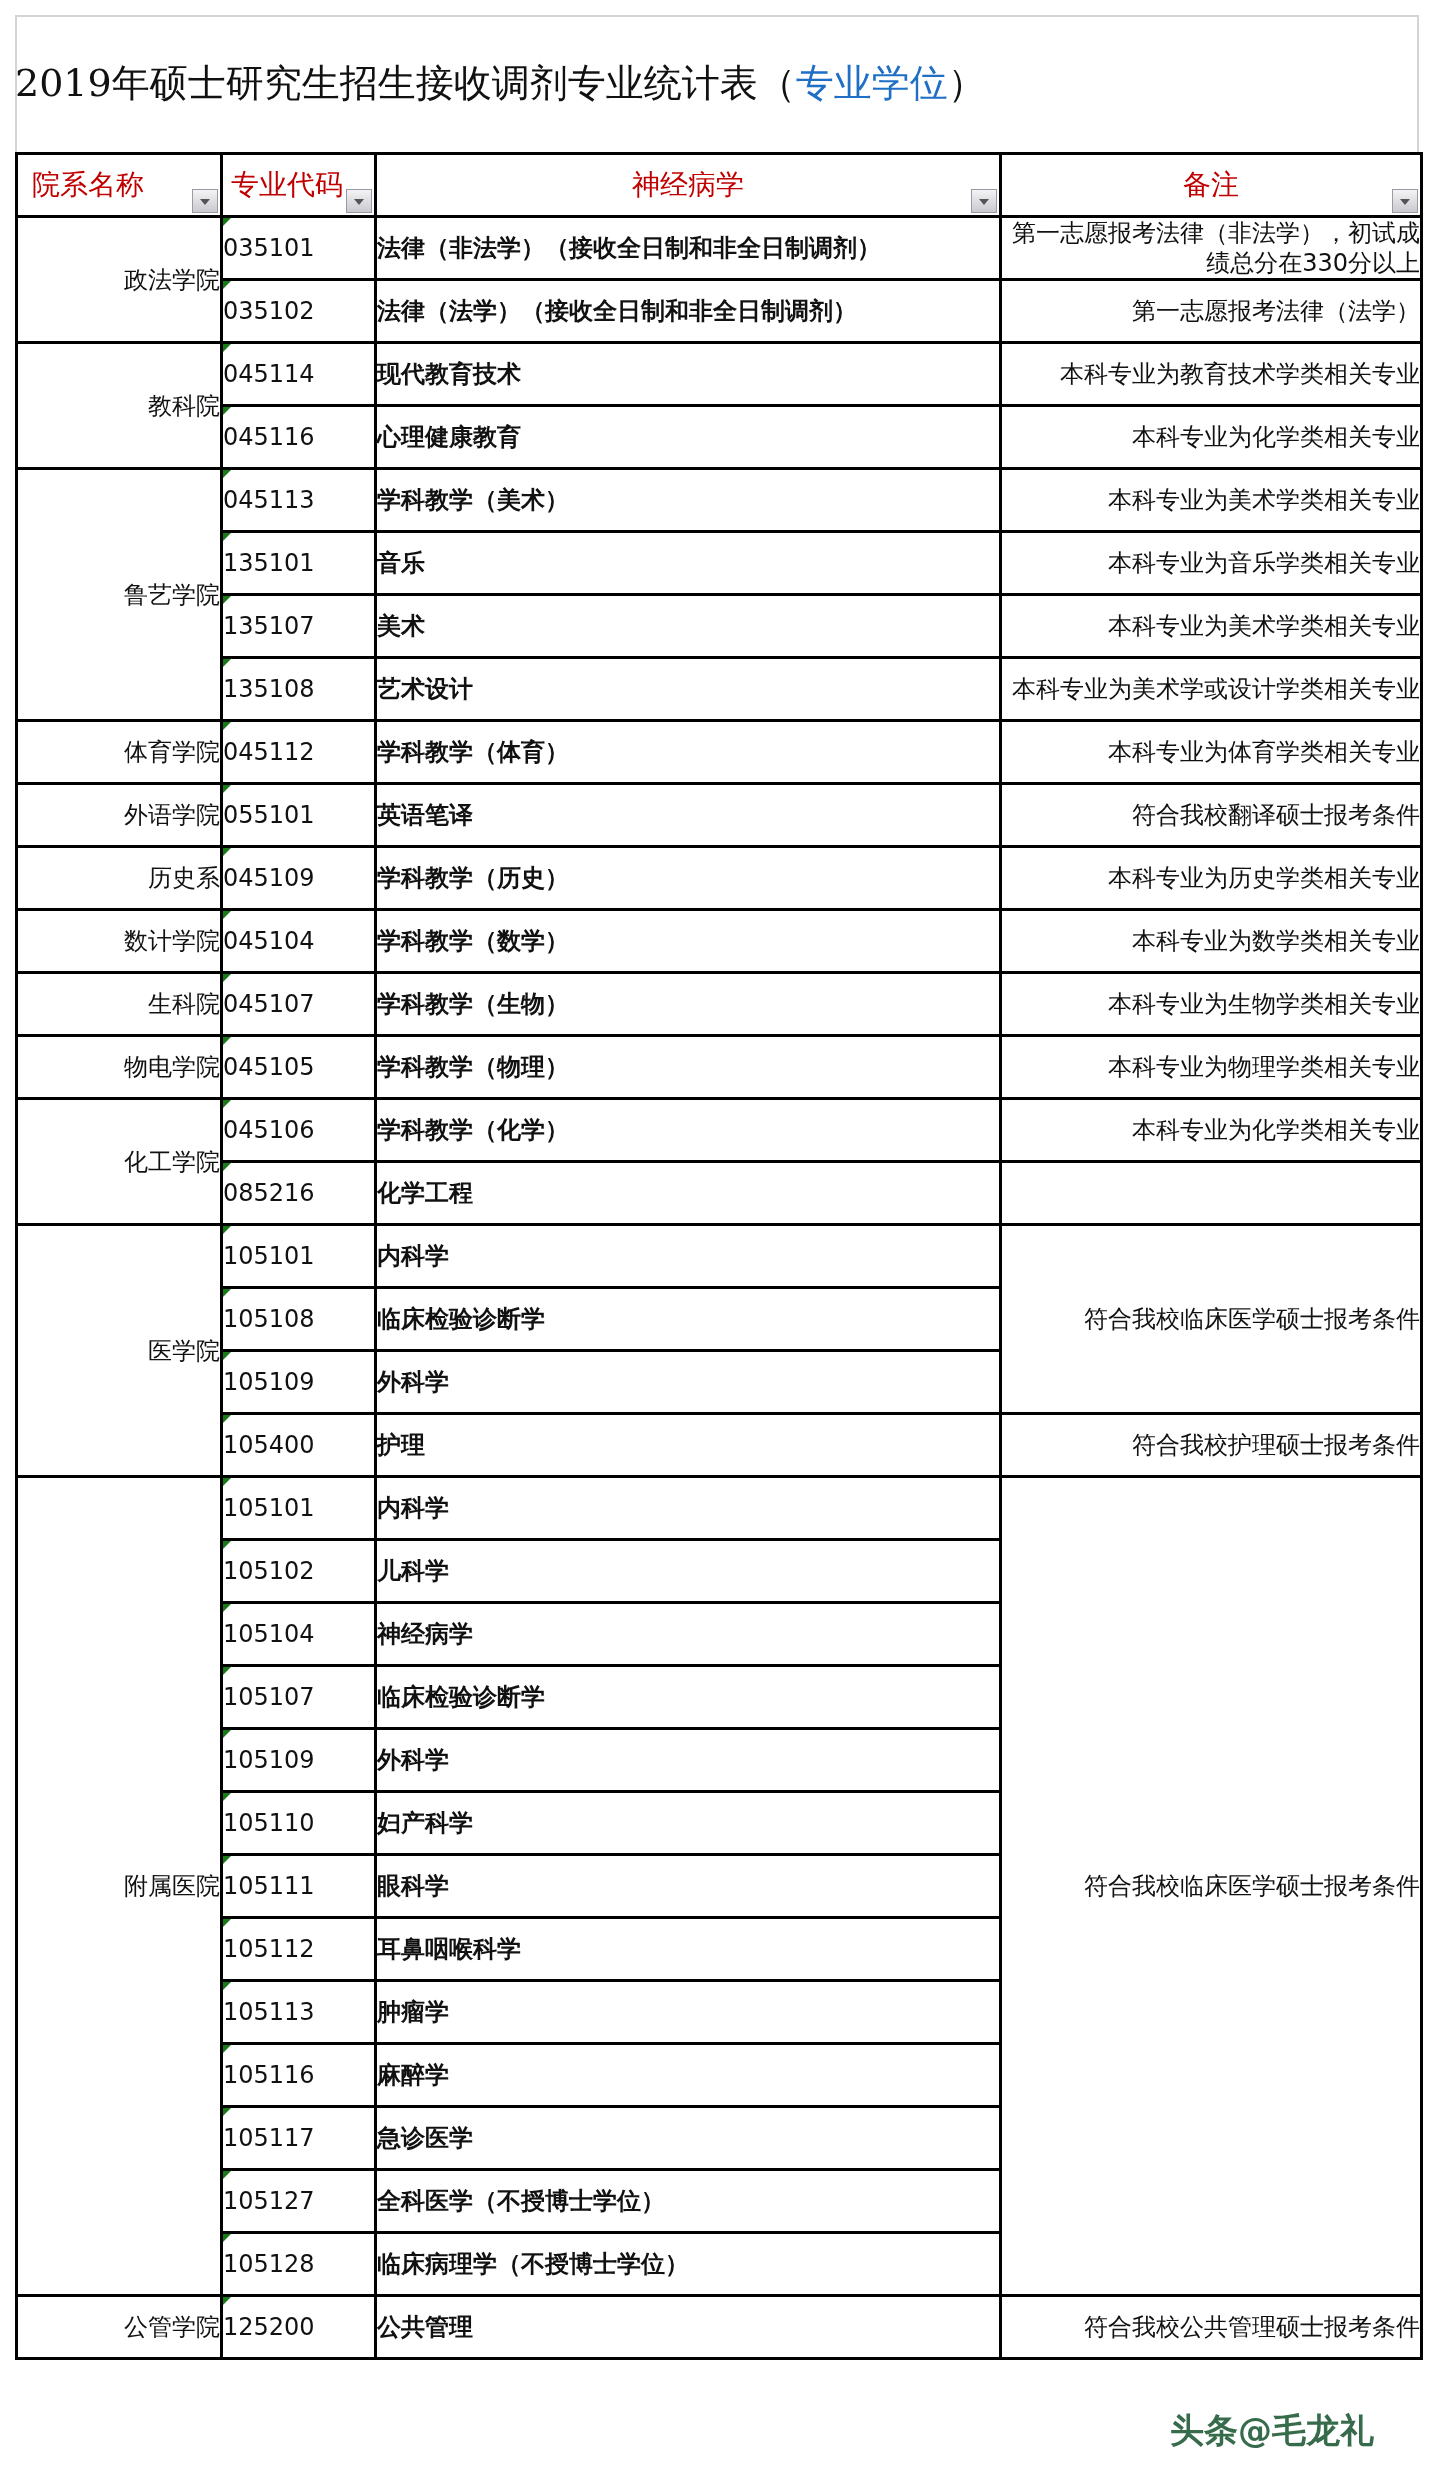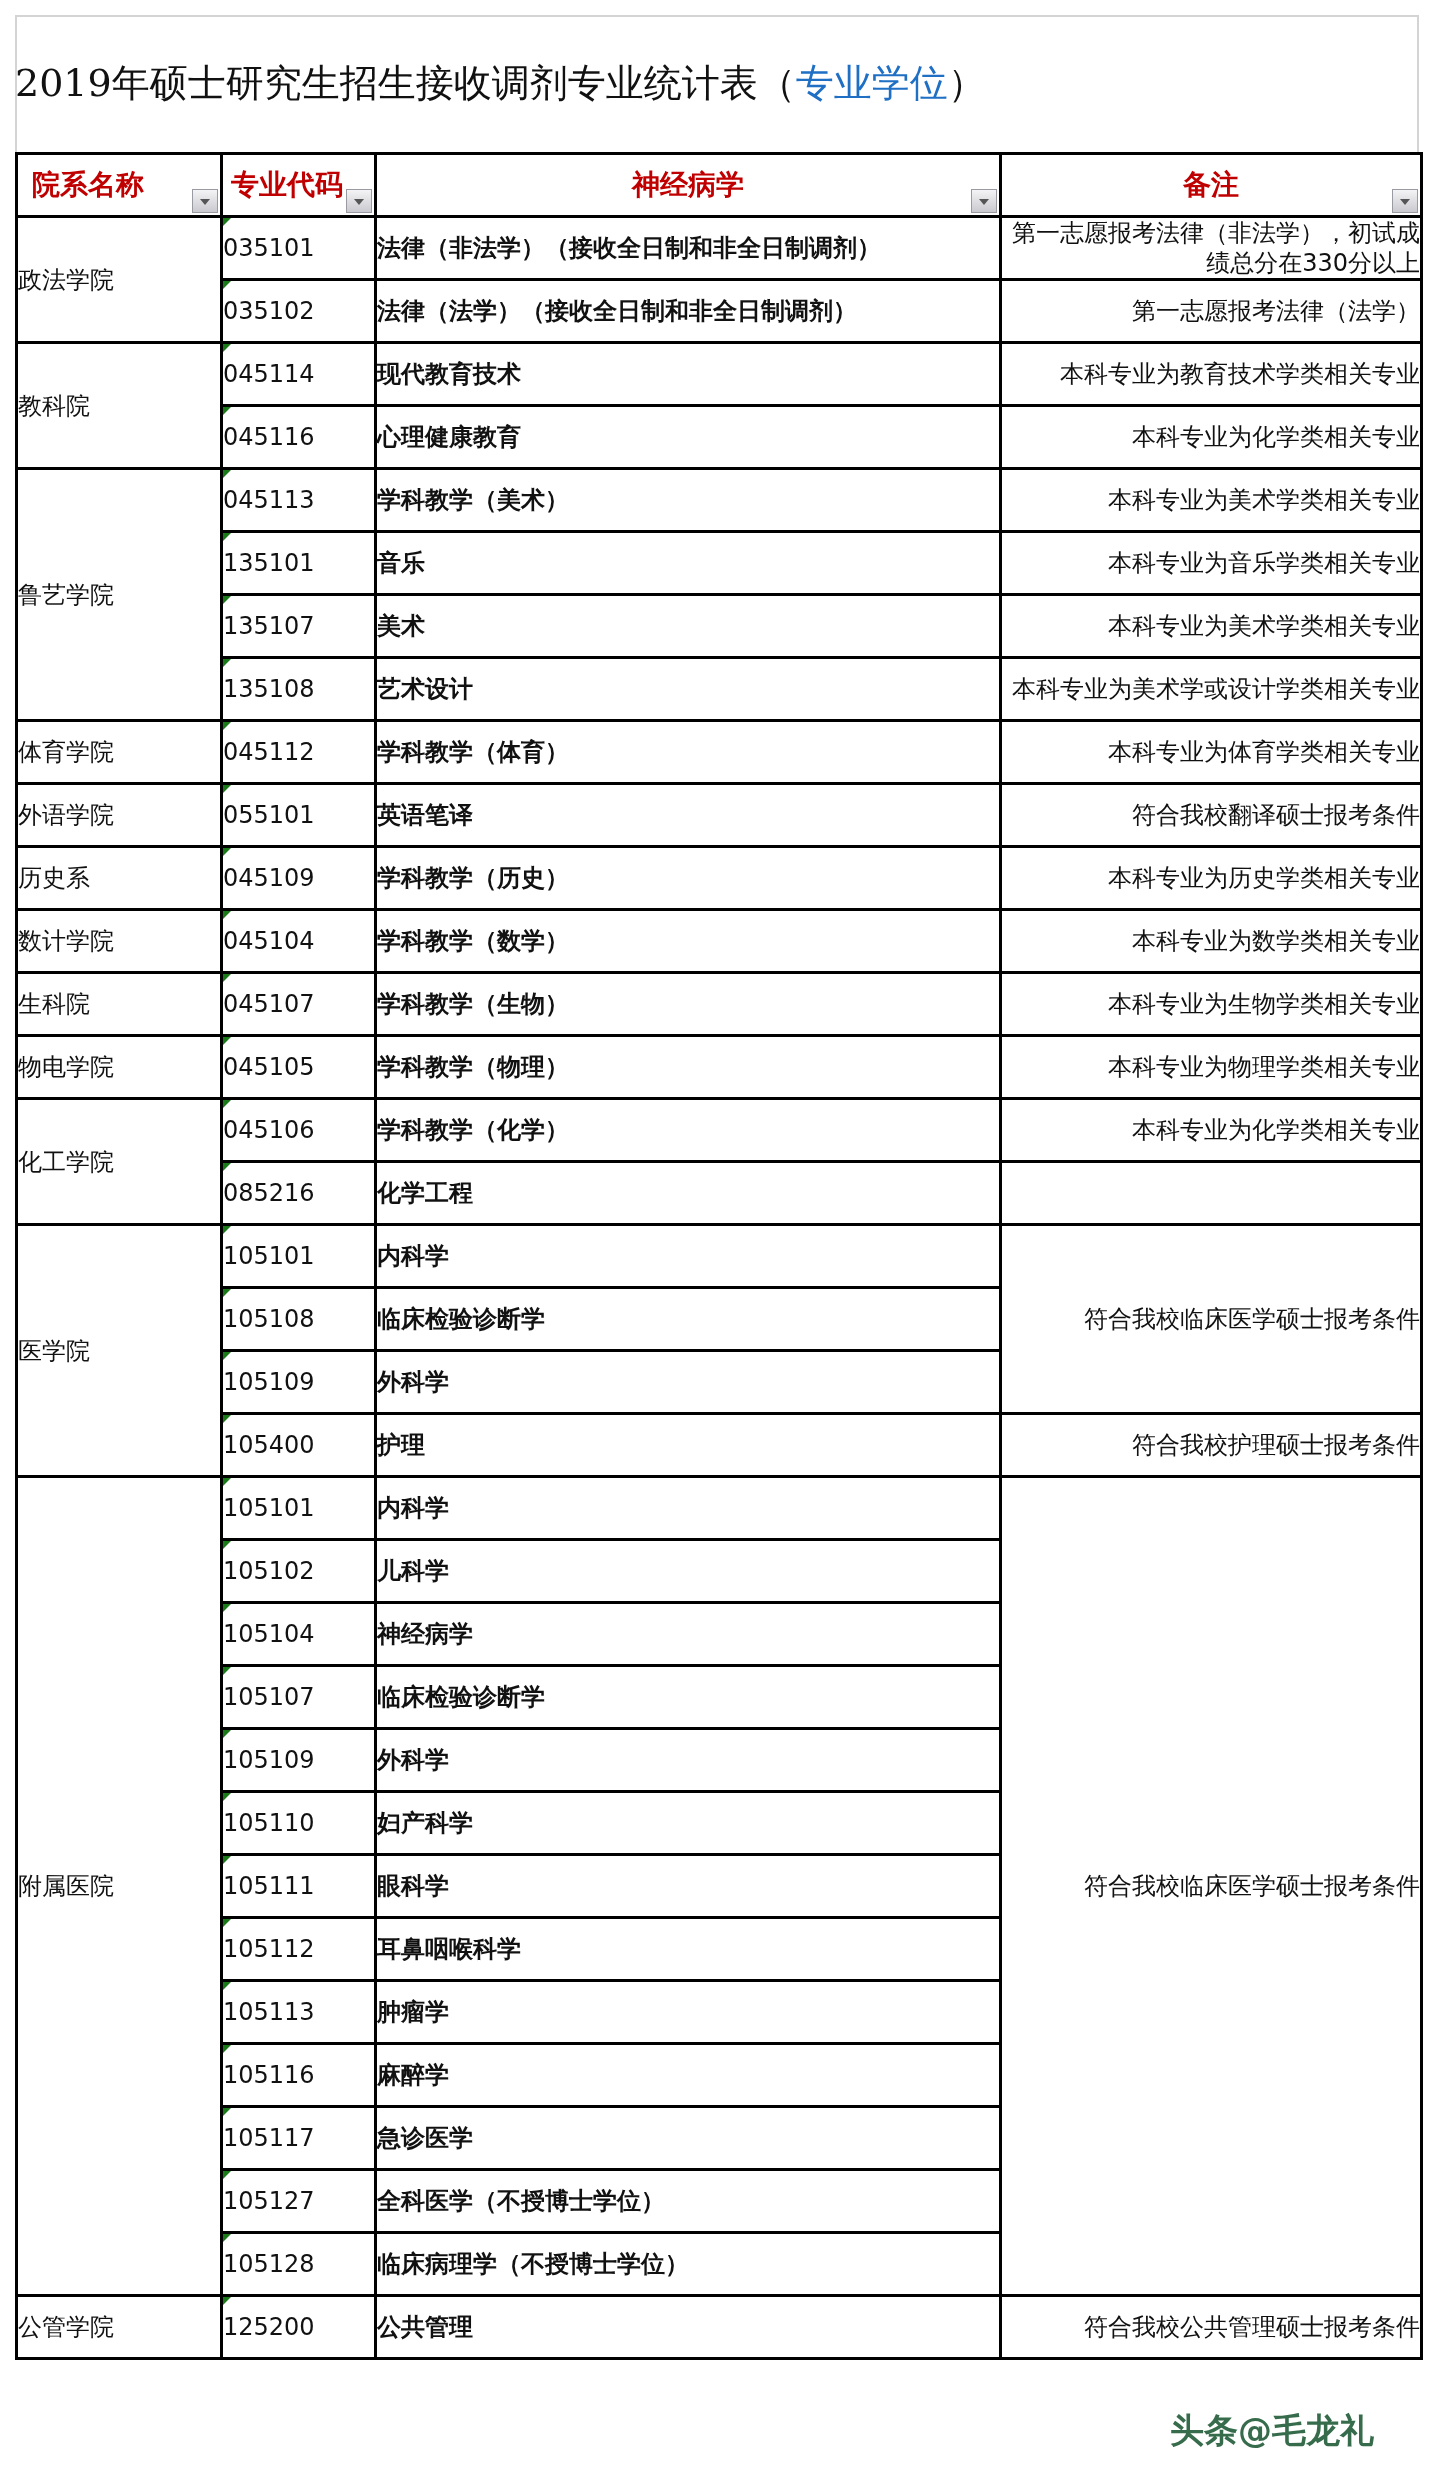--- a/index.html
+++ b/index.html
@@ -19,34 +19,34 @@
     position: absolute; left: 15px; top: 152px;
     border-collapse: collapse; table-layout: fixed;
   }
   table.grid td, table.grid th {
     border: 3px solid #000; padding: 0; height: 63px; box-sizing: border-box;
     font-family: "DejaVu Sans", "Liberation Sans", sans-serif; font-size: 24px; color: #111;
     vertical-align: middle; position: relative; line-height: 30px;
   }
   th {
     font-family: "DejaVu Serif", "Liberation Serif", serif !important;
-    color: #c00000 !important; font-weight: bold; font-size: 28px !important;
+    color: #c00000 !important; font-weight: normal; font-size: 28px !important;
   }
   th.h-dept { text-align: left; padding-left: 14px !important; }
   th.h-code { text-align: left; padding-left: 8px !important; }
   th.h-name, th.h-note { text-align: center; }
   .dd {
     position: absolute; right: 2px; bottom: 2px; width: 26px; height: 24px;
     background: linear-gradient(#f4f4f6, #c9c9cf); border: 1px solid #9a9aa2; box-sizing: border-box;
   }
   .dd::after {
     content: ""; position: absolute; left: 7px; top: 9px;
     border-left: 5px solid transparent; border-right: 5px solid transparent; border-top: 6px solid #555;
   }
-  td.dept { text-align: left; }
+  td.dept { text-align: right; }
   td.code { text-align: left; font-family: "Liberation Sans", "DejaVu Sans", sans-serif; font-size: 25px; }
   td.code .tri {
     position: absolute; left: 0; top: 0; width: 0; height: 0;
     border-top: 8px solid #1a7a1a; border-right: 8px solid transparent;
   }
   td.name { text-align: left; padding-left: 4px; font-weight: bold; }
   td.note { text-align: right; padding: 0 8px; }
   .watermark {
     position: absolute; left: 1170px; top: 2408px; font-family: "DejaVu Sans", sans-serif;
     font-size: 34px; font-weight: bold; color: #14532d;

